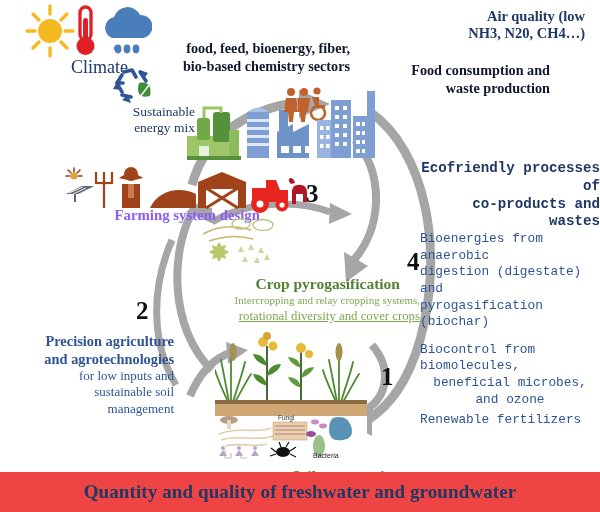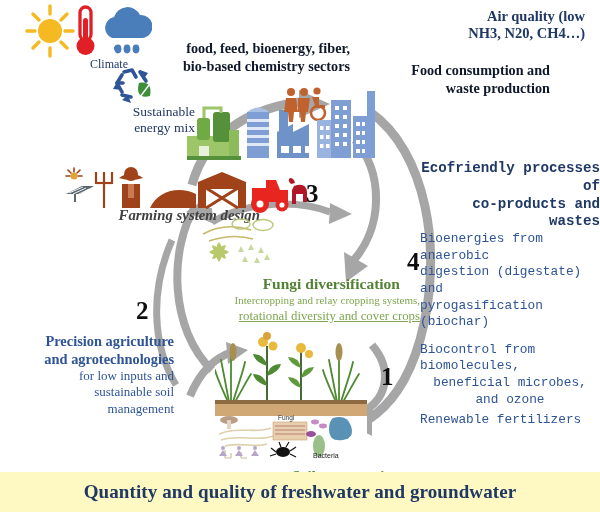--- a/index.html
+++ b/index.html
@@ -11,32 +11,32 @@
     position:relative;
   }
   #stage{position:absolute;left:0;top:0;width:600px;height:512px;}
   .abs{position:absolute;}
   .txt{position:absolute;line-height:1.18;}
   .c-navy{color:#1f3864;}
   .c-blueg{color:#0f172a;}
   .c-blue{color:#2e5496;}
   .c-green{color:#548235;}
   .c-greenl{color:#7fa650;}
-  .c-brown{color:#404040;font-style:italic;}
+  .c-brown{color:#8b5cf6;}
   .bold{font-weight:bold;}
   .ctr{text-align:right;}
   .num{
     font-family:"Liberation Serif", serif;
     font-weight:bold;
     color:#0d0d0d;
     font-size:25px;
   }
   #waterbar{
     position:absolute;left:0;bottom:0;width:600px;height:40px;
-    background:#fef9c3;
+    background:#ef4444;
     display:flex;align-items:center;justify-content:center;
   }
   #waterbar .wtxt{
     color:#1f3864;font-weight:bold;font-size:19px;
     font-family:"Liberation Serif", serif;
     letter-spacing:.1px;
   }
   svg{display:block;}
 </style>
 </head>
@@ -117,21 +117,21 @@
       <path d="M95,41 q3,5 0,7 q-3,-2 0,-7z"></path>
       <path d="M104,41 q3,5 0,7 q-3,-2 0,-7z"></path>
       <path d="M113,41 q3,5 0,7 q-3,-2 0,-7z"></path>
       <path d="M95,41 a3.2,3.2 0 1 0 0.1,0 z"></path>
       <ellipse cx="96" cy="45" rx="3.4" ry="4.4"></ellipse>
       <ellipse cx="105" cy="45" rx="3.4" ry="4.4"></ellipse>
       <ellipse cx="114" cy="45" rx="3.4" ry="4.4"></ellipse>
     </g>
   </svg>
 
-  <div class="txt ctr c-navy" style="left:28px;top:57px;width:100px;font-size:12px;">Climate</div>
+  <div class="txt ctr c-navy" style="left:28px;top:57px;width:100px;font-size:18px;">Climate</div>
 
   <svg class="abs" style="left:110px;top:66px;" width="52" height="40" viewBox="0 0 52 40">
     <g fill="none" stroke="#2f5597" stroke-width="3.6" stroke-linecap="round" stroke-linejoin="round">
       <path d="M12,9 L7,17 L13,17"></path>
       <path d="M7,17 L12,26"></path>
       <path d="M14,6 L22,4 L26,11"></path>
       <path d="M12,29 L21,31"></path>
       <path d="M30,6 L36,15"></path>
     </g>
     <path d="M7,16 l-4,7 l9,1 z" fill="#2f5597"></path>
@@ -305,21 +305,21 @@
     <g fill="#c8d9a0">
       <path d="M46,30 l3,6 l-6,0z"></path>
         <path d="M56,28 l3,6 l-6,0z"></path>
       <path d="M66,31 l3,6 l-6,0z"></path>
         <path d="M50,40 l3,6 l-6,0z"></path>
       <path d="M62,41 l3,6 l-6,0z"></path>
         <path d="M72,38 l3,6 l-6,0z"></path>
     </g>
   </svg>
 
-  <div class="txt ctr bold c-green" style="left:170px;top:275px;width:230px;font-size:15.5px;">Fungi diversification</div>
+  <div class="txt ctr bold c-green" style="left:170px;top:275px;width:230px;font-size:15.5px;">Crop pyrogasification</div>
   <div class="txt ctr c-greenl" style="left:155px;top:294px;width:265px;font-size:11px;">Intercropping and relay cropping systems,</div>
   <div class="txt ctr c-greenl" style="left:155px;top:309px;width:265px;font-size:12.8px;text-decoration:underline;">rotational diversity and cover crops</div>
 
   <svg class="abs" style="left:215px;top:330px;" width="170" height="135" viewBox="0 0 170 135">
 
     <g>
       <g stroke="#4f8a32" stroke-width="1.8" fill="none" stroke-linecap="round">
         <path d="M14,72 C10,50 8,40 6,30"></path>
           <path d="M16,72 C16,50 16,38 16,26"></path>
         <path d="M18,72 C24,52 28,42 30,32"></path>

